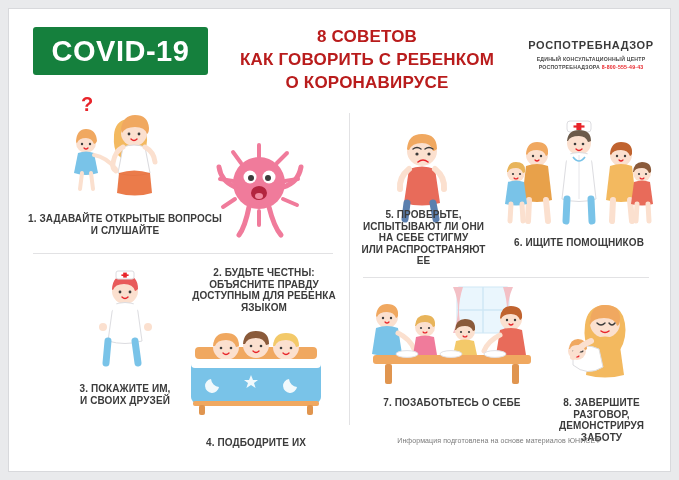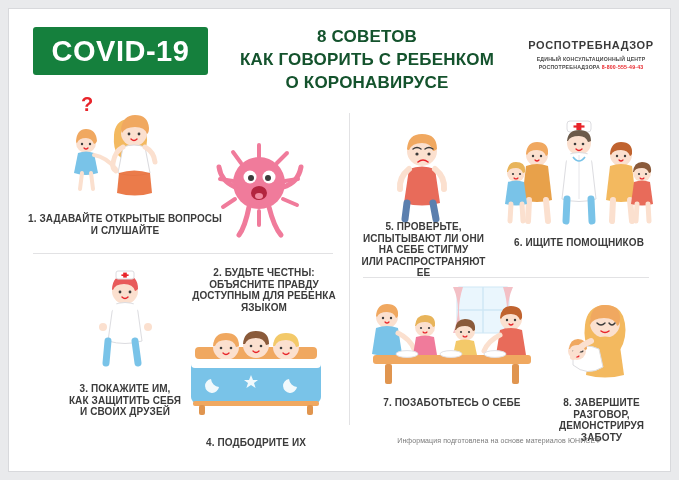--- a/index.html
+++ b/index.html
@@ -26,21 +26,21 @@
     border-radius:3px;
     display:flex;align-items:center;justify-content:center;
   }
   .covid-badge span{
     color:#ffffff;font-weight:bold;font-size:29px;
     letter-spacing:0.5px;font-family:"Liberation Sans", sans-serif;
   }
   .title{
     position:absolute;left:214px;top:16px;width:288px;
     text-align:center;
-    color:#14532d;font-weight:bold;font-size:17px;line-height:23px;
+    color:#b91c1c;font-weight:bold;font-size:17px;line-height:23px;
     letter-spacing:0.2px;
   }
   .rpn{
     position:absolute;left:512px;top:30px;width:140px;text-align:center;
   }
   .rpn .rpn-name{
     font-size:11px;font-weight:bold;color:#3a3a3a;letter-spacing:0.6px;
   }
   .rpn .rpn-sub{
     margin-top:5px;font-size:5.2px;font-weight:bold;color:#4a4a4a;
@@ -186,21 +186,20 @@
         <path d="M28 46 q-9 6 -10 18" stroke="#ffffff" stroke-width="7" fill="none" stroke-linecap="round"></path>
         <path d="M52 46 q10 6 11 18" stroke="#ffffff" stroke-width="7" fill="none" stroke-linecap="round"></path>
         <circle cx="18" cy="68" r="4" fill="#fbe0cf"></circle>
         <circle cx="63" cy="68" r="4" fill="#fbe0cf"></circle>
         <path d="M23 82 l-2 22 M50 82 l3 22" stroke="#79c3e8" stroke-width="7" stroke-linecap="round"></path>
       </g>
     </svg>
   </div>
   <div class="cap" style="left:28px;top:374px;width:176px;">
     <div>3. ПОКАЖИТЕ ИМ,</div>
-    <div>КАК ЗАЩИТИТЬ СЕБЯ</div>
     <div>И СВОИХ ДРУЗЕЙ</div>
   </div>
 
   <div class="ill" style="left:172px;top:300px;width:150px;height:110px;">
     <svg width="150" height="110" viewBox="0 0 150 110">
       <g>
 
         <rect x="14" y="38" width="122" height="12" rx="4" fill="#f0a860"></rect>
 
         <circle cx="45" cy="38" r="13" fill="#fbe0cf"></circle>
@@ -250,21 +249,21 @@
         <circle cx="40" cy="33" r="1.6" fill="#3b3b3b"></circle>
         <circle cx="52" cy="33" r="1.6" fill="#3b3b3b"></circle>
         <path d="M41 41 q5 -4 10 0" stroke="#e8242a" stroke-width="1.6" fill="none" stroke-linecap="round"></path>
         <path d="M32 48 q13 -5 26 0 l5 34 q-18 5 -36 0z" fill="#e86b5a"></path>
         <path d="M32 48 q-10 8 -9 20" stroke="#fbe0cf" stroke-width="6" fill="none" stroke-linecap="round"></path>
         <path d="M58 48 q10 8 9 20" stroke="#fbe0cf" stroke-width="6" fill="none" stroke-linecap="round"></path>
         <path d="M30 82 l-2 16 M56 82 l3 16" stroke="#5b7fae" stroke-width="7" stroke-linecap="round"></path>
       </g>
     </svg>
   </div>
-  <div class="cap" style="left:352px;top:200px;width:125px;margin-top:12px;">
+  <div class="cap" style="left:352px;top:200px;width:125px;">
     <div>5. ПРОВЕРЬТЕ,</div>
     <div>ИСПЫТЫВАЮТ ЛИ ОНИ</div>
     <div>НА СЕБЕ СТИГМУ</div>
     <div>ИЛИ РАСПРОСТРАНЯЮТ ЕЕ</div>
   </div>
 
   <div class="ill" style="left:490px;top:108px;width:160px;height:112px;">
     <svg width="160" height="112" viewBox="0 0 160 112">
       <g>
 

